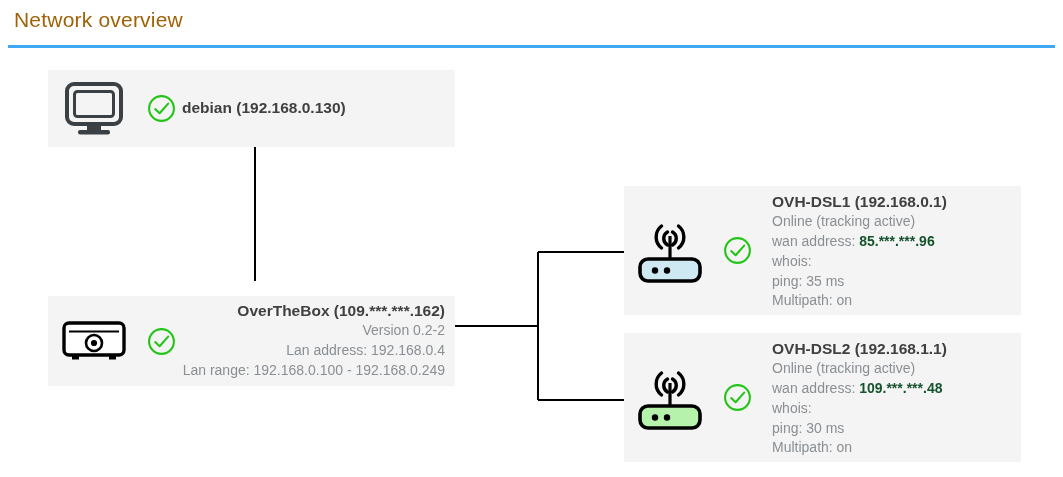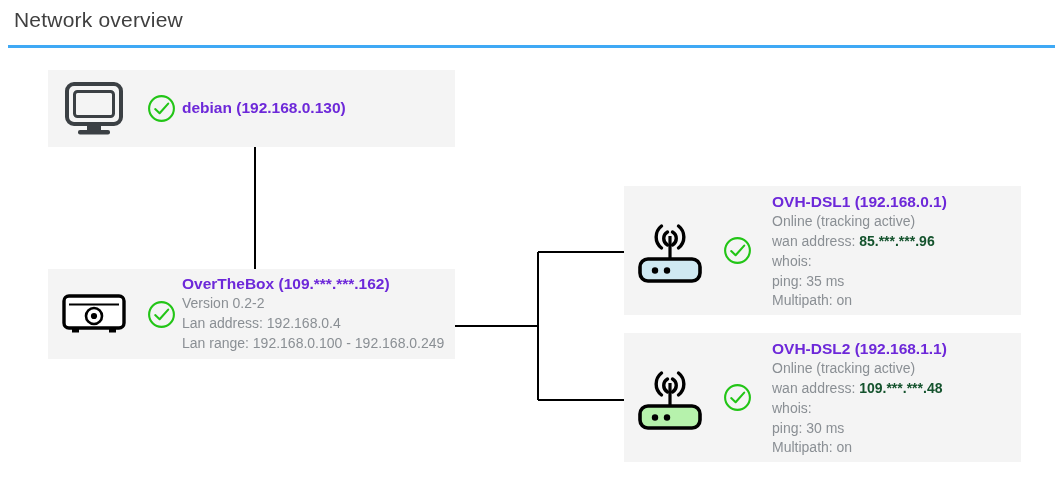--- a/index.html
+++ b/index.html
@@ -16,21 +16,21 @@
     overflow: hidden;
   }
 
   
   #page-title {
     position: absolute;
     left: 14px;
     top: 8px;
     font-size: 21px;
     font-weight: 300;
-    color: #404040;
+    color: #a16207;
     letter-spacing: 0.2px;
     white-space: nowrap;
   }
   #title-rule {
     position: absolute;
     left: 8px;
     top: 45px;
     width: 1047px;
     height: 3px;
     background: #3fa9f5;
@@ -54,21 +54,21 @@
   }
 
   
   .node-card {
     position: absolute;
     background: #f4f4f4;
     display: flex;
     align-items: center;
   }
   .node-card.card-client { left: 48px; top: 70px; width: 407px; height: 77px; }
-  .node-card.card-box    { left: 48px; top: 269px; width: 407px; height: 90px; }
+  .node-card.card-box    { left: 48px; top: 296px; width: 407px; height: 90px; text-align: right; }
   .node-card.card-wan1   { left: 624px; top: 186px; width: 397px; height: 129px; }
   .node-card.card-wan2   { left: 624px; top: 333px; width: 397px; height: 129px; }
 
   .node-icon {
     width: 92px;
     flex: 0 0 92px;
     display: flex;
     align-items: center;
     justify-content: center;
   }
@@ -80,21 +80,21 @@
     justify-content: center;
   }
   .node-text {
     flex: 1 1 auto;
     padding-right: 10px;
     min-width: 0;
   }
   .node-title {
     font-size: 15.5px;
     font-weight: bold;
-    color: #6d28d9;
+    color: #404040;
     white-space: nowrap;
     line-height: 1.3;
   }
   .node-line {
     font-size: 14px;
     color: #8a8f94;
     line-height: 1.42;
     white-space: nowrap;
   }
   .node-line b {

